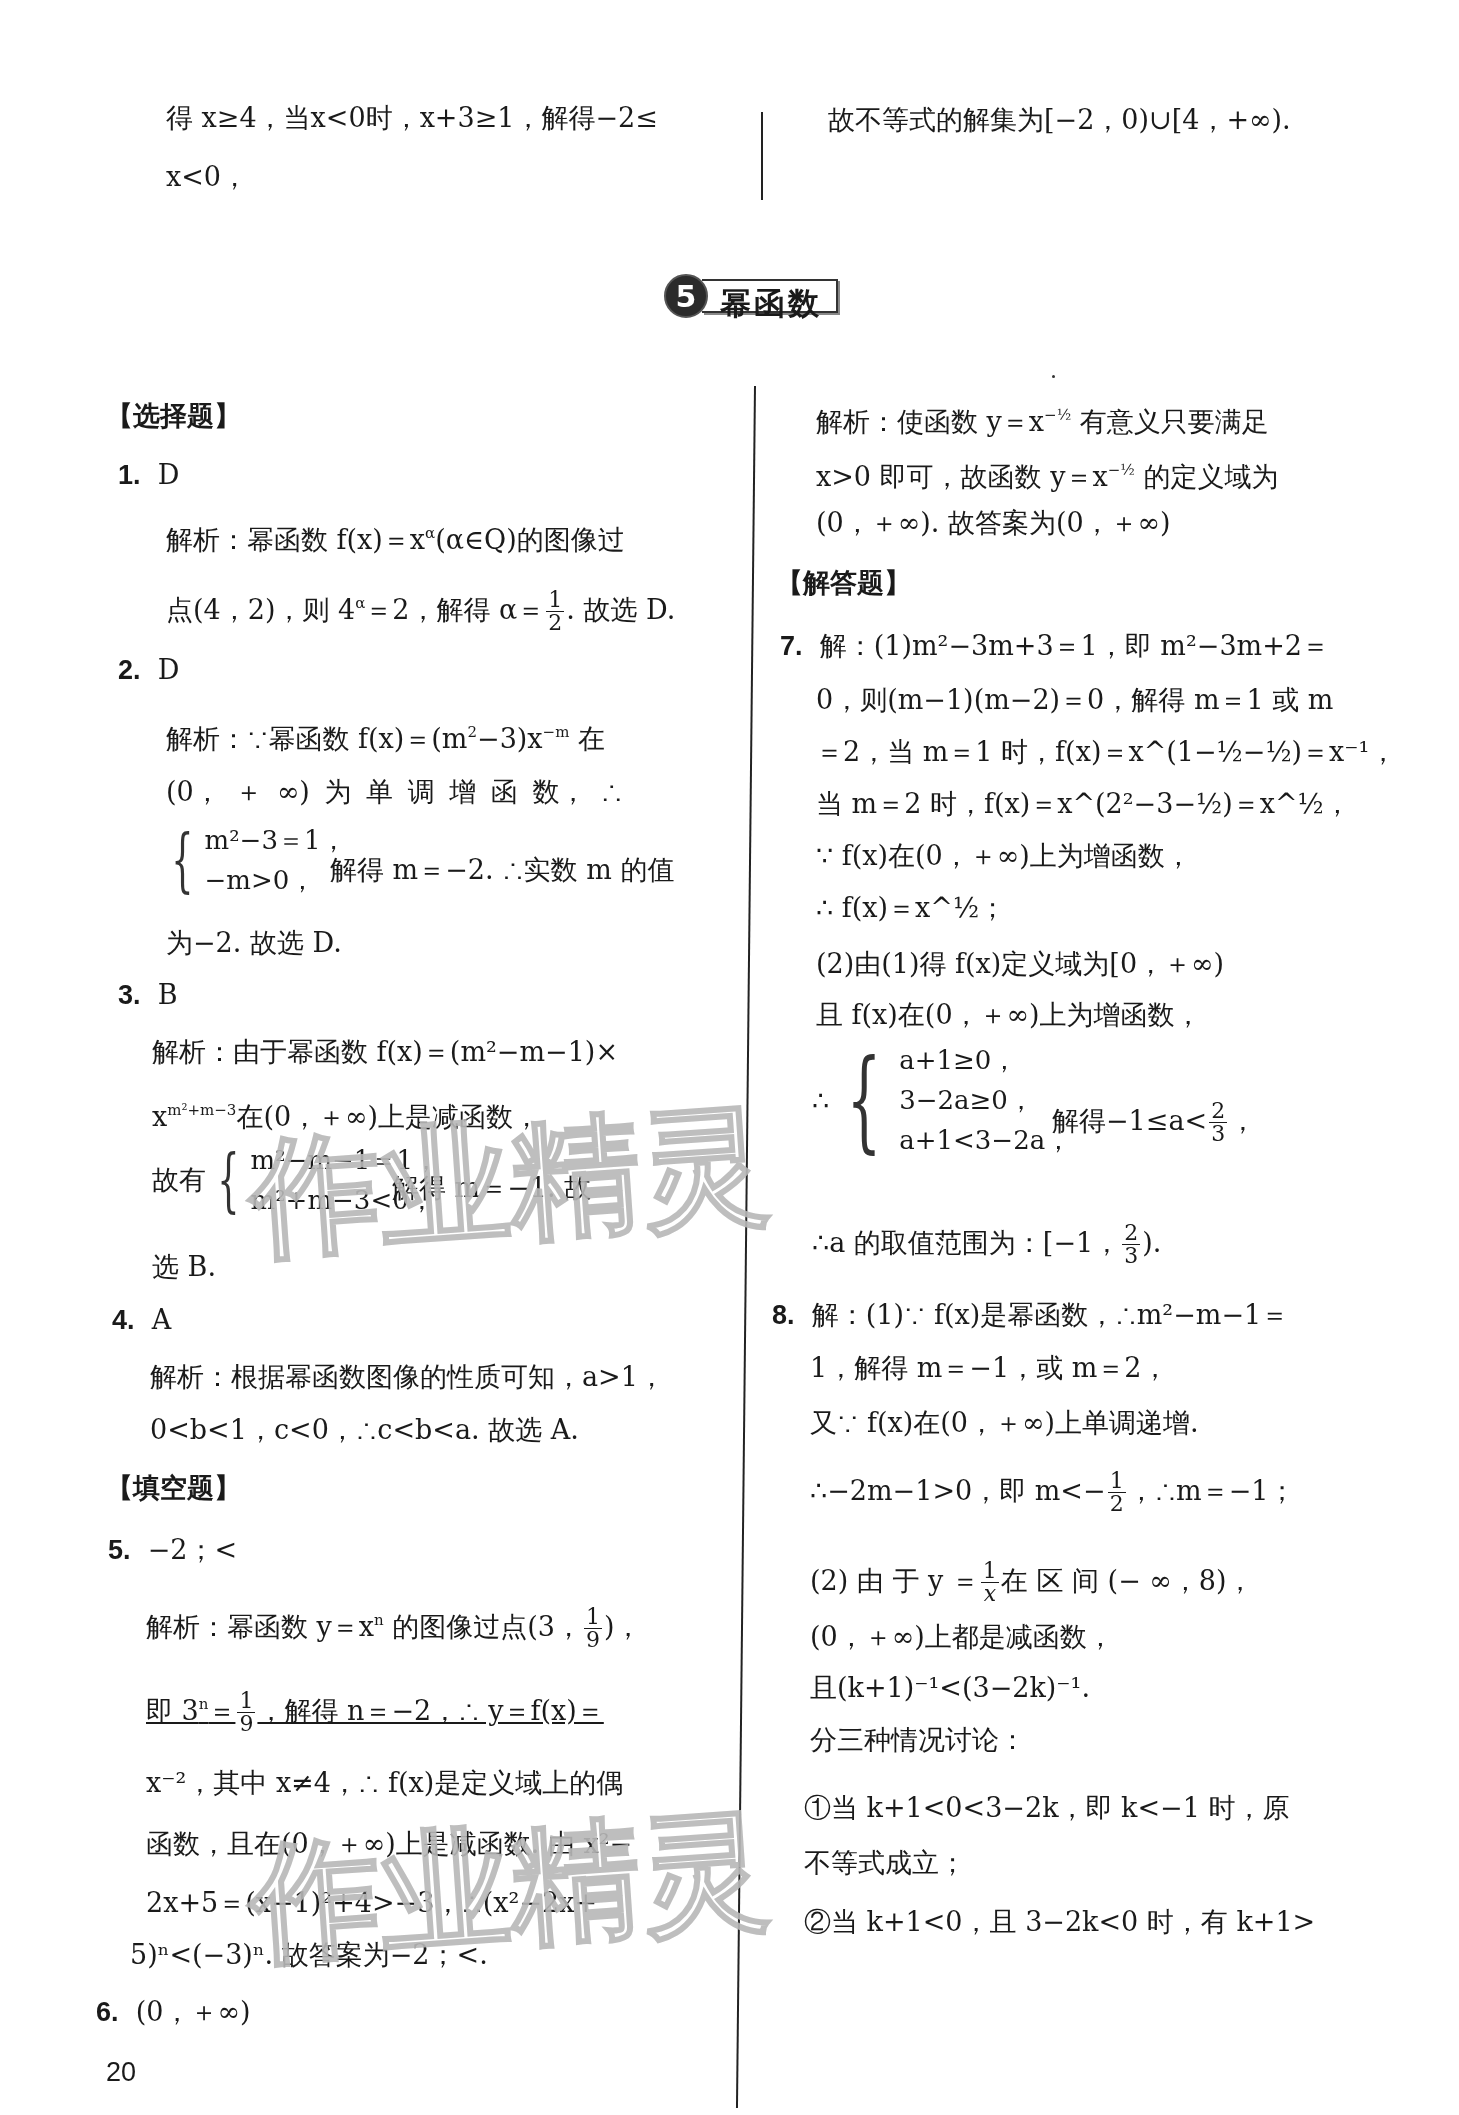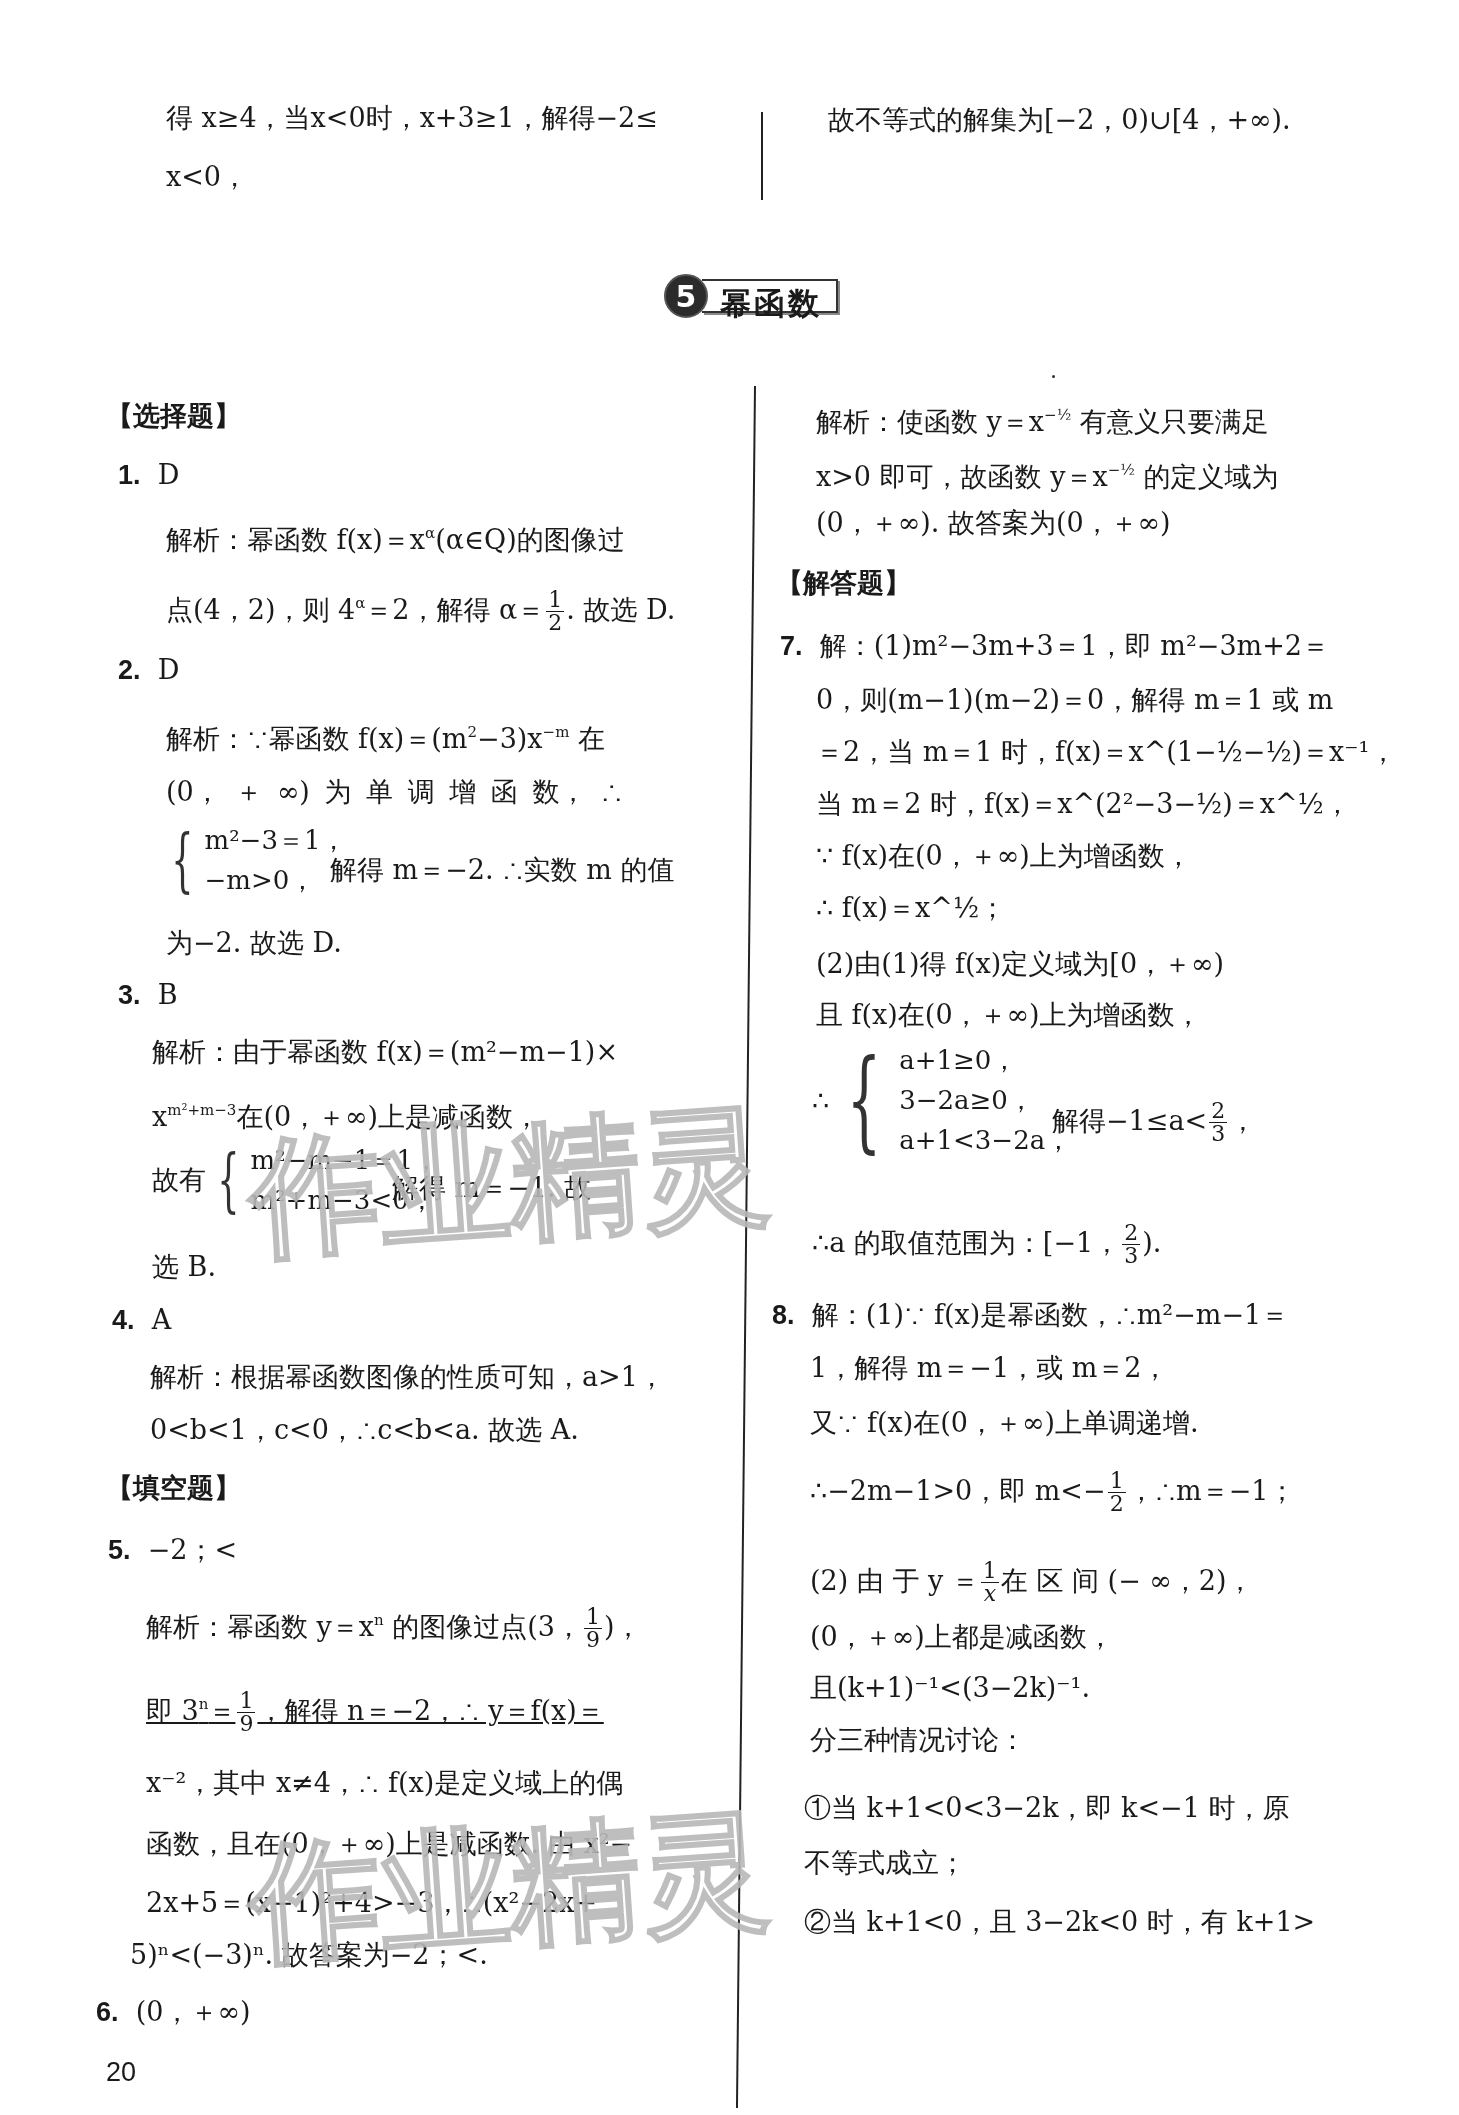--- a/index.html
+++ b/index.html
@@ -144,21 +144,21 @@
 
 <div class="line" style="left:772px; top:1295px;">
   <span class="num">8.</span>&nbsp;&nbsp;<span>解：(1)∵ f(x)是幂函数，∴m²−m−1＝</span>
 </div>
 <div class="line" style="left:810px; top:1348px;">1，解得 m＝−1，或 m＝2，</div>
 <div class="line" style="left:810px; top:1403px;">又∵ f(x)在(0，＋∞)上单调递增.</div>
 <div class="line" style="left:810px; top:1470px;">
   <span>∴−2m−1&gt;0，即 m&lt;−</span><span class="frac"><span class="n">1</span><span class="d">2</span></span><span>，∴m＝−1；</span>
 </div>
 <div class="line" style="left:810px; top:1560px;">
-  <span>(2) 由 于  y ＝</span><span class="frac"><span class="n">1</span><span class="d it">x</span></span><span>在 区 间 (− ∞，2)，</span>
+  <span>(2) 由 于  y ＝</span><span class="frac"><span class="n">1</span><span class="d it">x</span></span><span>在 区 间 (− ∞，8)，</span>
 </div>
 <div class="line" style="left:810px; top:1617px;">(0，＋∞)上都是减函数，</div>
 <div class="line" style="left:810px; top:1668px;">且(k+1)⁻¹&lt;(3−2k)⁻¹.</div>
 <div class="line" style="left:810px; top:1720px;">分三种情况讨论：</div>
 <div class="line" style="left:804px; top:1788px;">①当 k+1&lt;0&lt;3−2k，即 k&lt;−1 时，原</div>
 <div class="line" style="left:804px; top:1843px;">不等式成立；</div>
 <div class="line" style="left:804px; top:1902px;">②当 k+1&lt;0，且 3−2k&lt;0 时，有 k+1&gt;</div>
 
 <div class="watermark" style="left:250px; top:1095px;">作业精灵</div>
 <div class="watermark" style="left:250px; top:1800px;">作业精灵</div>

